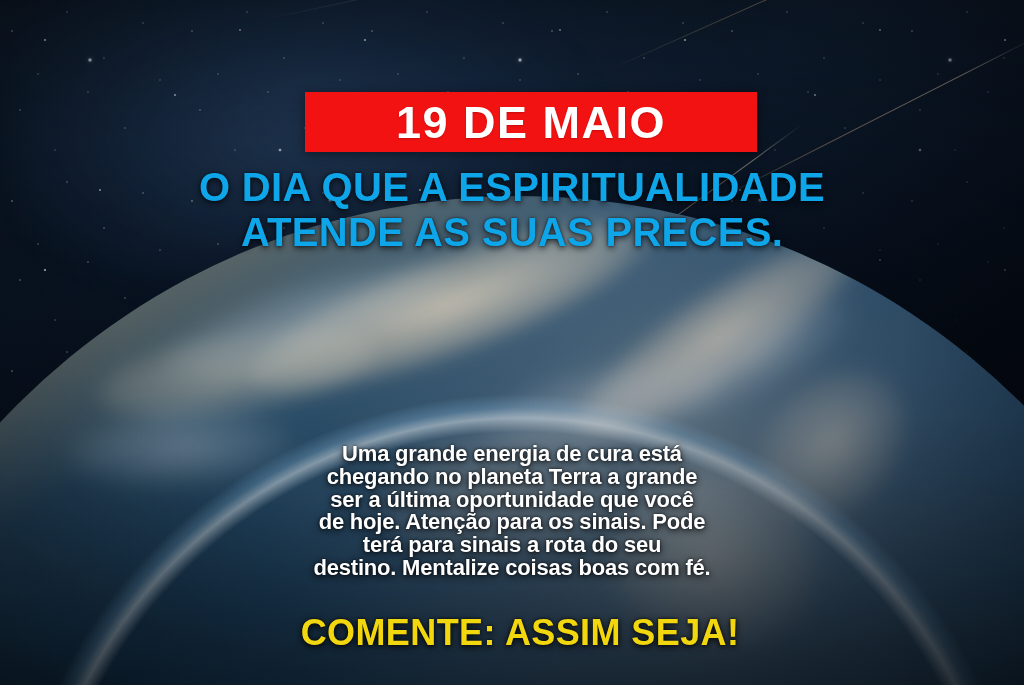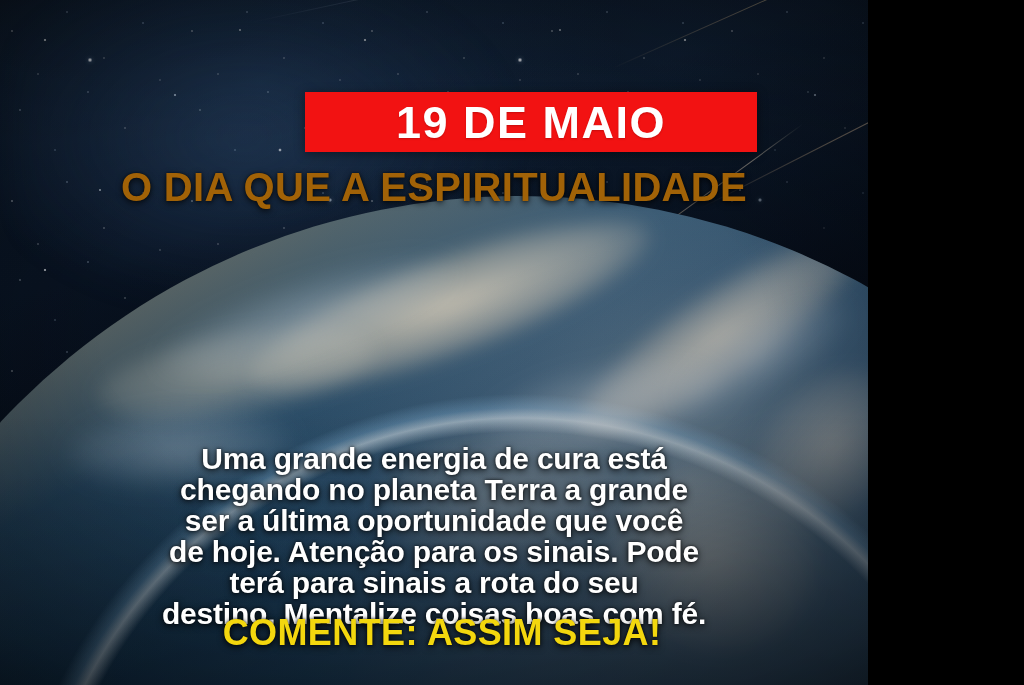--- a/index.html
+++ b/index.html
@@ -7,21 +7,21 @@
     margin: 0;
     padding: 0;
     background: #000;
   }
   body {
     font-family: "Liberation Sans", sans-serif;
   }
 
   #poster {
     position: relative;
-    width: 868px;
+    width: 1024px;
     height: 685px;
     overflow: hidden;
     background: #050a14;
     user-select: none;
   }
 
   
   .space-base {
     position: absolute;
     inset: 0;
@@ -260,42 +260,42 @@
     text-shadow: 0 1px 2px rgba(120,0,0,0.35);
   }
 
   
   .headline {
     position: absolute;
     left: 0;
     right: 0;
     top: 165px;
     text-align: center;
-    color: #a16207;
+    color: #0ea5e9;
     font-family: "Liberation Sans", sans-serif;
     font-weight: bold;
     font-size: 40px;
     line-height: 1.12;
     letter-spacing: 0.3px;
     text-shadow: 0 2px 6px rgba(0,0,0,0.75), 0 0 2px rgba(0,0,0,0.6);
     padding: 0 40px;
   }
   .headline .hl-line { display: block; white-space: nowrap; }
 
   
   .body-copy {
     position: absolute;
     left: 0;
     right: 0;
     top: 443px;
     text-align: center;
     color: #ffffff;
     font-family: "Liberation Sans", sans-serif;
     font-weight: bold;
-    font-size: 30px;
+    font-size: 22px;
     line-height: 1.035;
     letter-spacing: -0.2px;
     text-shadow: 0 2px 7px rgba(0,0,0,0.85), 0 0 3px rgba(0,0,0,0.7);
     padding: 0 40px;
   }
   .body-copy .bc-line { display: block; white-space: nowrap; }
 
   
   .cta {
     position: absolute;
@@ -351,20 +351,21 @@
   <div class="vignette"></div>
 
   <div class="content">
 
     <div class="date-banner">
       <span>19 DE MAIO</span>
     </div>
 
     <div class="headline">
       <span class="hl-line">O DIA QUE A ESPIRITUALIDADE</span>
+      <span class="hl-line">ATENDE AS SUAS PRECES.</span>
     </div>
 
     <div class="body-copy">
       <span class="bc-line">Uma grande energia de cura está</span>
       <span class="bc-line">chegando no planeta Terra a grande</span>
       <span class="bc-line">ser a última oportunidade que você</span>
       <span class="bc-line">de hoje. Atenção para os sinais. Pode</span>
       <span class="bc-line">terá para sinais a rota do seu</span>
       <span class="bc-line">destino. Mentalize coisas boas com fé.</span>
     </div>

